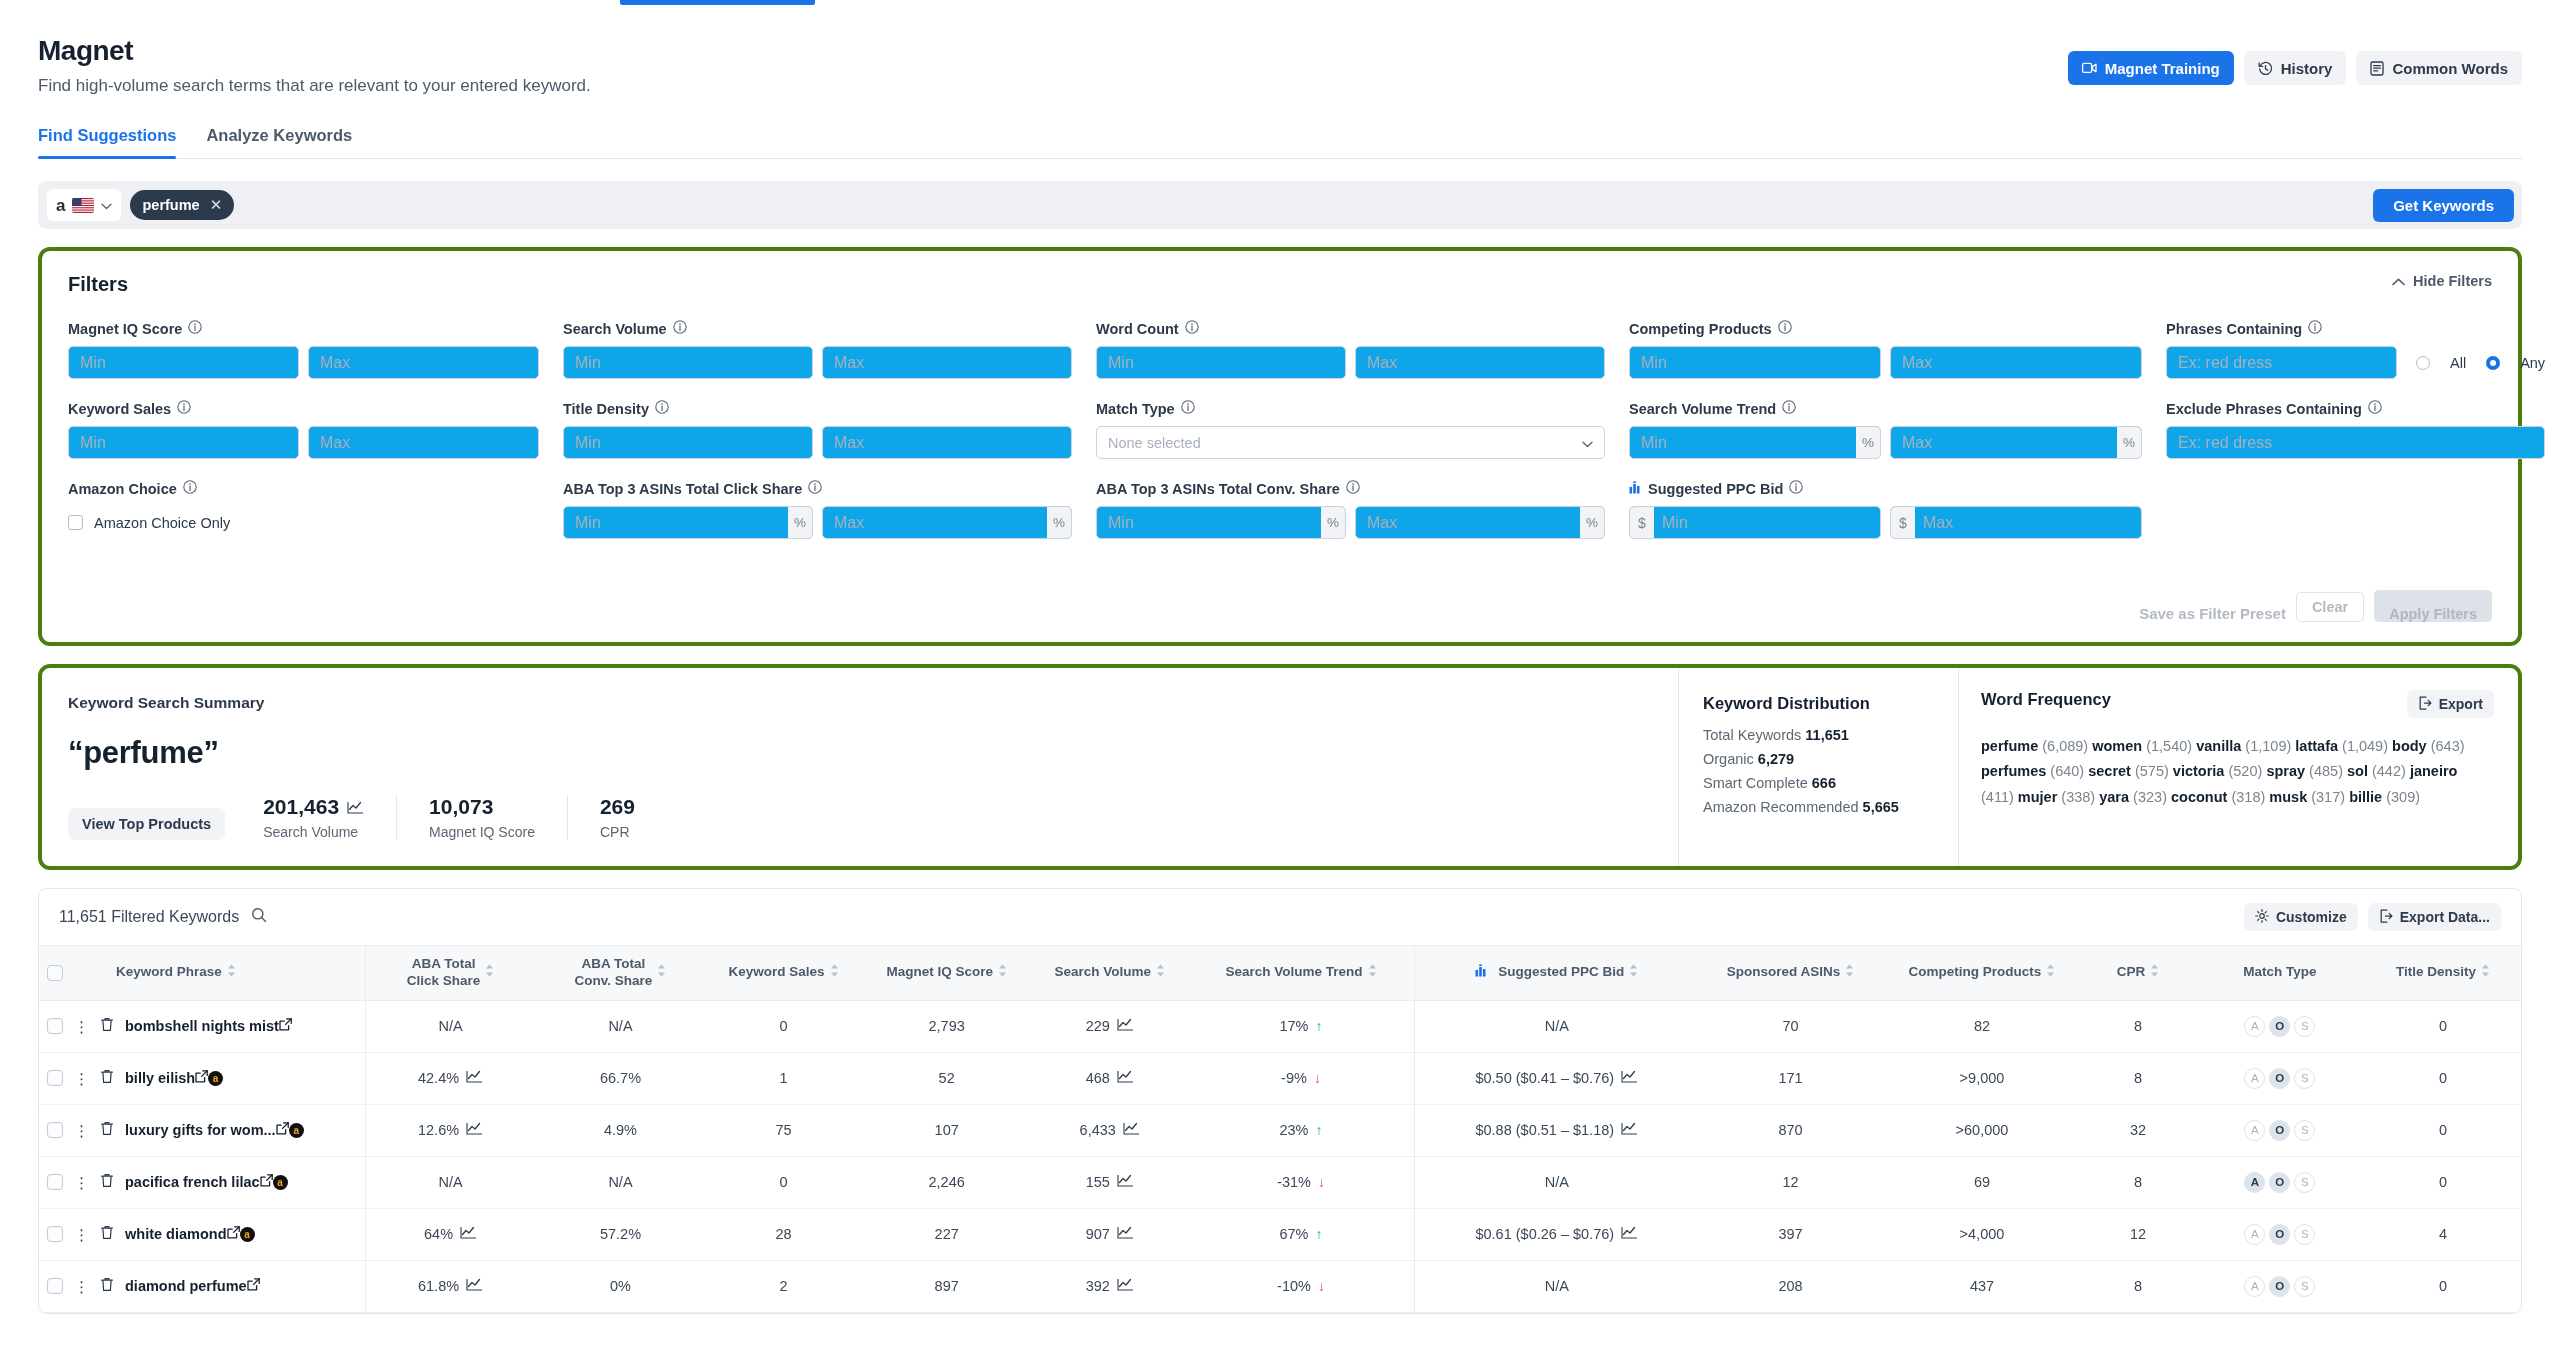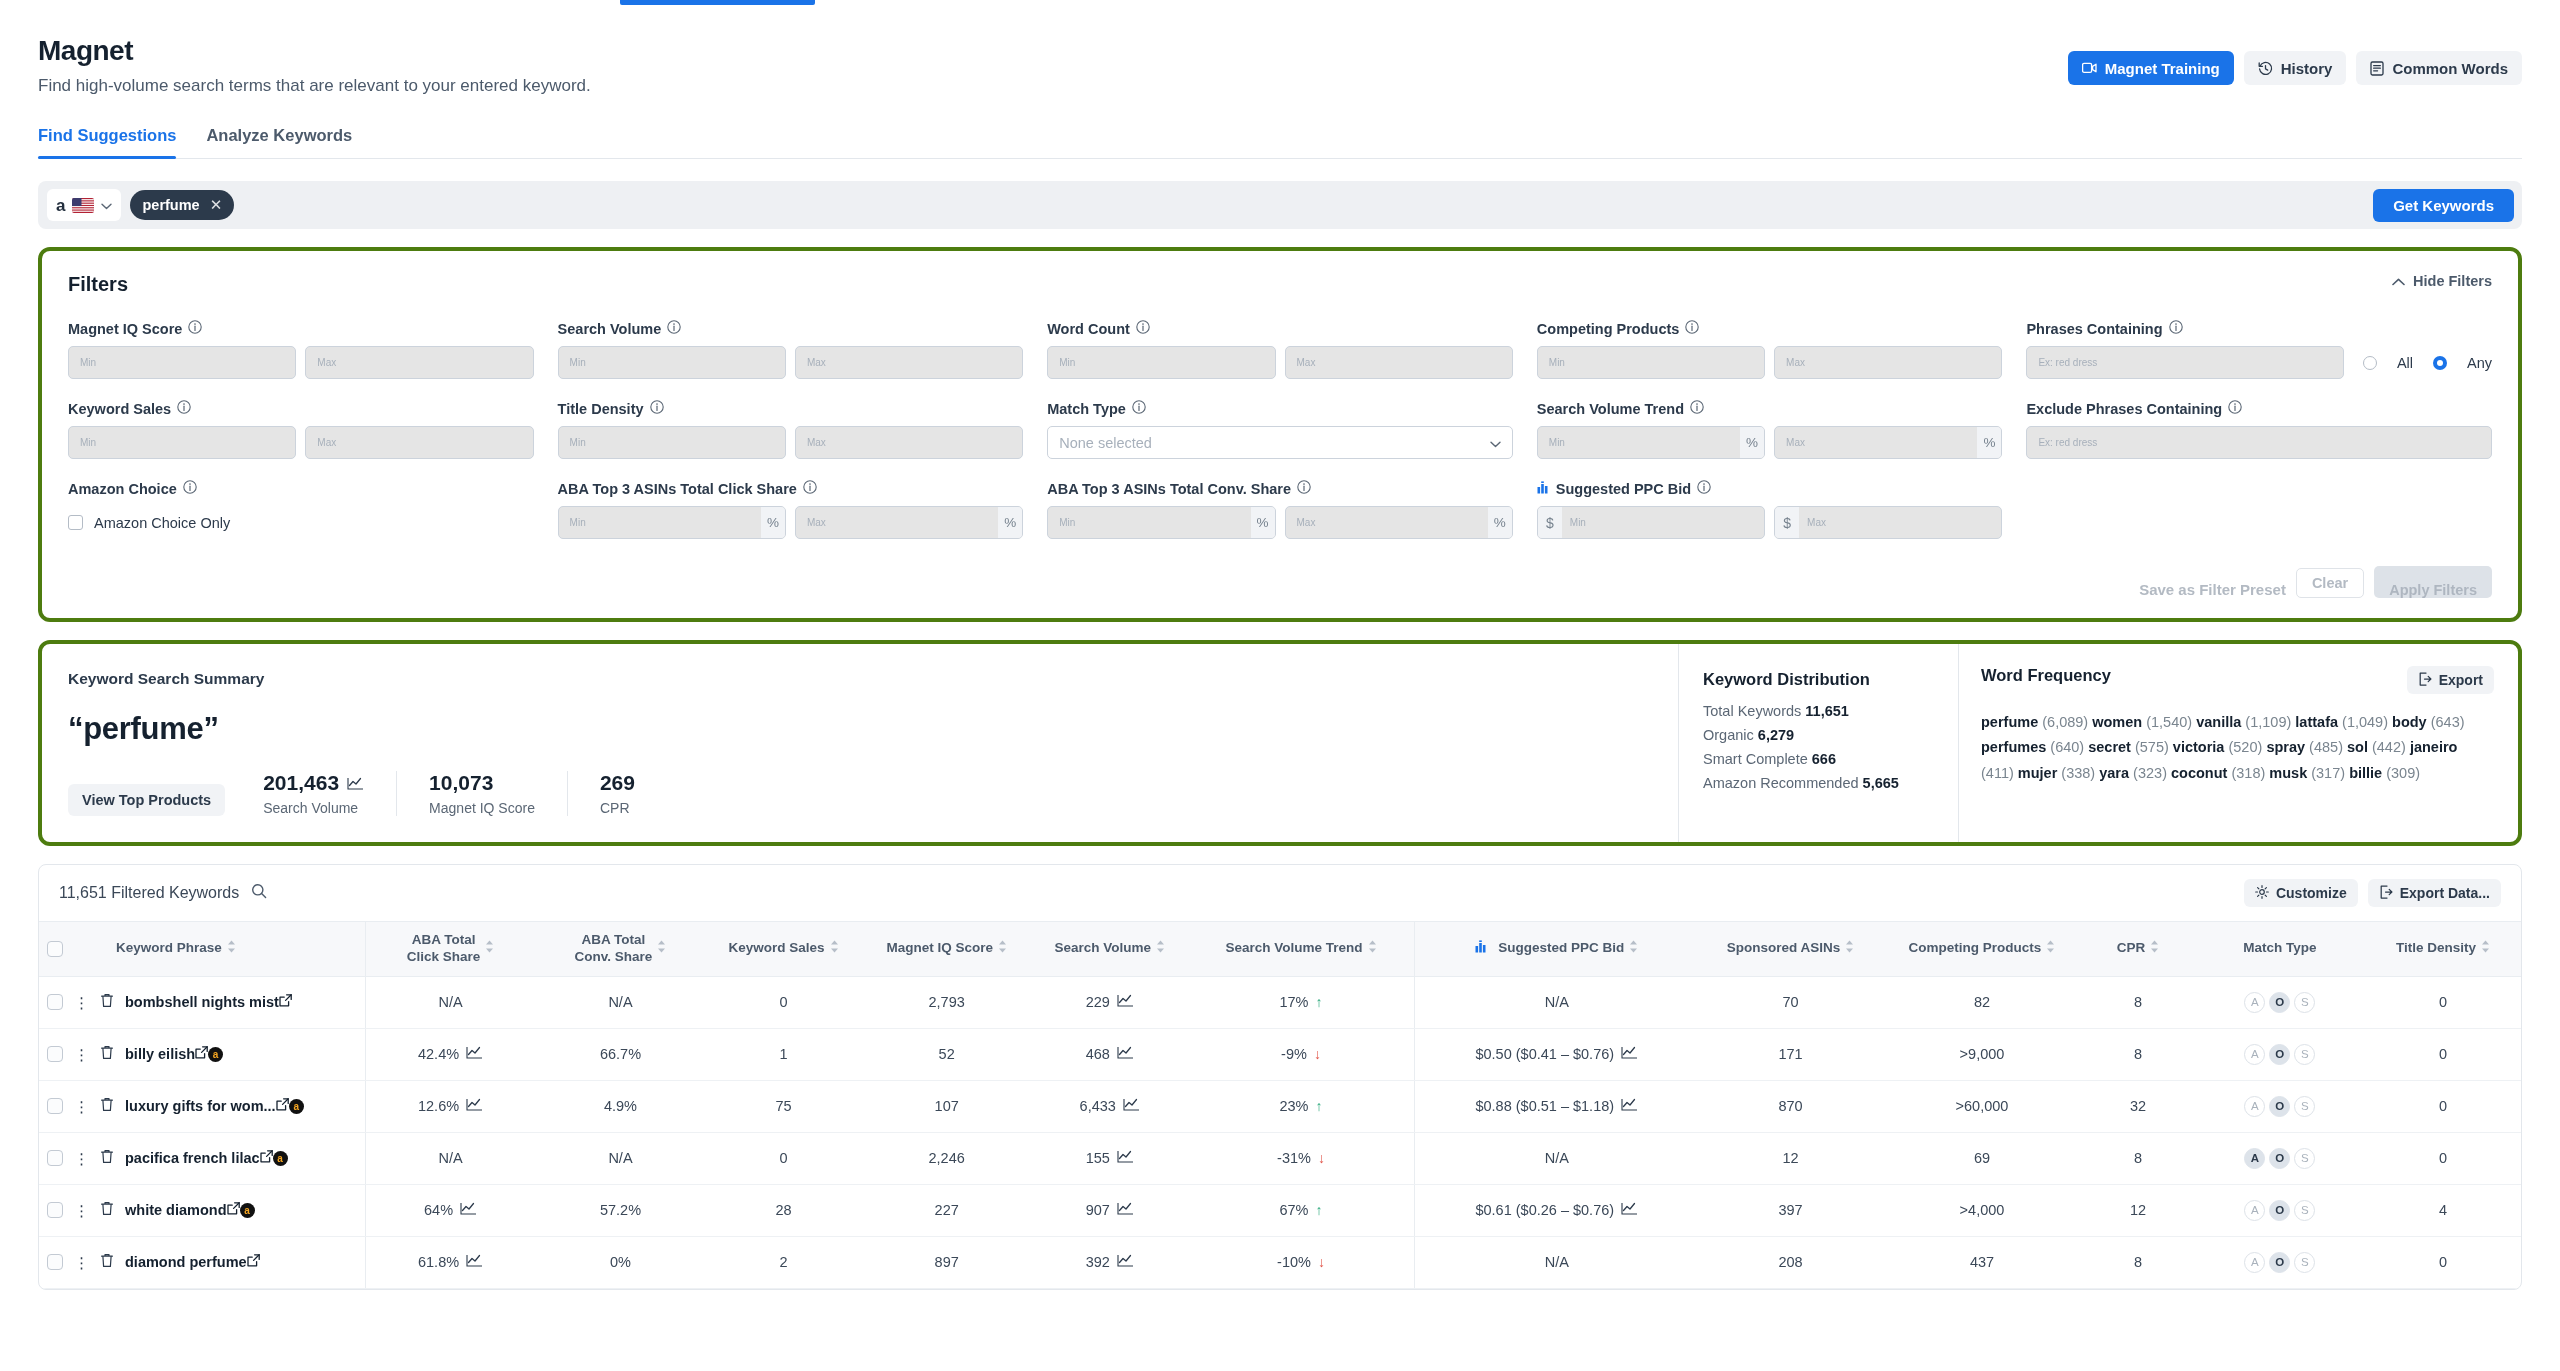--- a/index.html
+++ b/index.html
@@ -56,22 +56,22 @@
   .preset-pill { border: 1px solid #aeb7c2; border-radius: 14px; height: 24px; padding: 0 12px;
      display: inline-flex; align-items: center; font-size: 13px; font-weight: 700; color: #2c3a4b; cursor: pointer; }
   .lib-btn { display: inline-flex; align-items: center; gap: 7px; background: #f1f3f6; border-radius: 6px;
      height: 28px; padding: 0 11px; font-size: 14px; font-weight: 700; color: #2c3a4b; cursor: pointer; }
 
   .fgrid { display: grid; grid-template-columns: repeat(5, 1fr); column-gap: 24px; row-gap: 0; padding: 24px 26px 0 26px; }
   .fcell { margin-bottom: 21px; }
   .flabel { display: flex; align-items: center; gap: 6px; font-size: 14.5px; font-weight: 700; color: #2c3a4b; margin-bottom: 9px; }
   .info-i { width: 14px; height: 14px; flex: none; }
   .inp-pair { display: flex; gap: 9px; }
-  .inp { flex: 1; height: 33px; border: 1px solid #ccd3dc; border-radius: 5px; background: #e5e5e5;
-     padding: 0 11px; font-size: 10px; color: #2c3a4b; font-family: inherit; outline: none; min-width: 0; }
+  .inp { flex: 1; height: 33px; border: 1px solid #ccd3dc; border-radius: 5px; background: #0ea5e9;
+     padding: 0 11px; font-size: 16px; color: #2c3a4b; font-family: inherit; outline: none; min-width: 0; }
   .inp::placeholder { color: #a7b0bb; }
   .inp-wrap { position: relative; flex: 1; display: flex; }
   .inp-wrap .suffix { position: absolute; right: 1px; top: 1px; bottom: 1px; width: 24px;
      display: flex; align-items: center; justify-content: center; background: #f1f3f6; color: #77838f; font-size: 13.5px; border-radius: 0 4px 4px 0; }
   .inp-wrap .prefix { position: absolute; left: 1px; top: 1px; bottom: 1px; width: 24px;
      display: flex; align-items: center; justify-content: center; background: #f1f3f6; color: #77838f; font-size: 14px; border-radius: 4px 0 0 4px; }
   .inp.has-suffix { padding-right: 30px; }
   .inp.has-prefix { padding-left: 32px; }
   .select { height: 33px; border: 1px solid #ccd3dc; border-radius: 5px; background: #fff; width: 100%;
      padding: 0 11px; font-size: 14.5px; color: #a7b0bb; display: flex; align-items: center; justify-content: space-between; cursor: pointer; }
@@ -79,21 +79,21 @@
   .radio { width: 14px; height: 14px; border-radius: 50%; border: 1.5px solid #b4bcc6; display: inline-block; }
   .radio.on { border: none; background: #1a73e8; position: relative; }
   .radio.on::after { content: ""; position: absolute; left: 4px; top: 4px; width: 6px; height: 6px; border-radius: 50%; background: #fff; }
   .chk { width: 15px; height: 15px; border: 1.5px solid #b4bcc6; border-radius: 3px; display: inline-block; }
   .chk-row { display: flex; align-items: center; gap: 11px; font-size: 14.5px; color: #2c3a4b; height: 33px; }
   .ppc-ico { width: 13px; height: 13px; }
 
   .filters-foot { display: flex; align-items: flex-end; justify-content: flex-end; gap: 10px; padding: 6px 26px 20px 26px; }
   .save-preset { font-size: 15px; font-weight: 700; color: #b3bac3; cursor: pointer; }
   .btn-clear { height: 30px; padding: 0 15px; border: 1px solid #dfe3e8; background: #fff; border-radius: 5px; font-size: 14.5px; font-weight: 700; color: #b3bac3; cursor: pointer; }
-  .btn-apply { height: 16px; padding: 16px 15px; border: none; background: #dde2e8; border-radius: 5px; font-size: 14.5px; font-weight: 700; color: #aeb6c0; cursor: pointer; }
+  .btn-apply { height: 16px; padding: 16px 15px; border: none; background: #dde2e8; border-radius: 5px; font-size: 14.5px; font-weight: 700; color: #aeb6c0; cursor: pointer; margin-top: 24px; }
 
   
   .summary { display: flex; padding: 0; }
   .sum-left { flex: 1; padding: 26px 26px 26px 26px; }
   .sum-title { font-size: 15.5px; font-weight: 700; color: #2c3a4b; }
   .sum-kw { font-size: 31px; font-weight: 700; color: #15212f; margin-top: 23px; letter-spacing: -0.3px; }
   .sum-stats { display: flex; align-items: flex-end; gap: 0; margin-top: 24px; }
   .view-top { background: #f1f3f6; border-radius: 6px; height: 32px; padding: 0 14px; display: inline-flex;
       align-items: center; font-size: 14.5px; font-weight: 700; color: #2c3a4b; cursor: pointer; margin-right: 38px; }
   .stat { padding: 0 32px; border-left: 1px solid #e3e7ec; }

